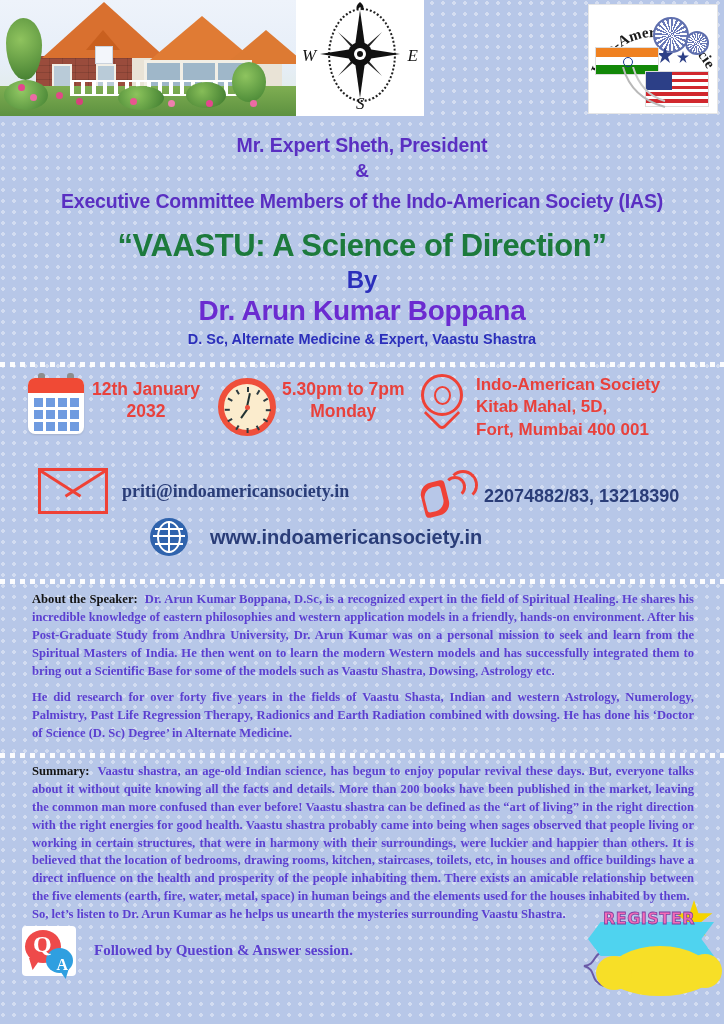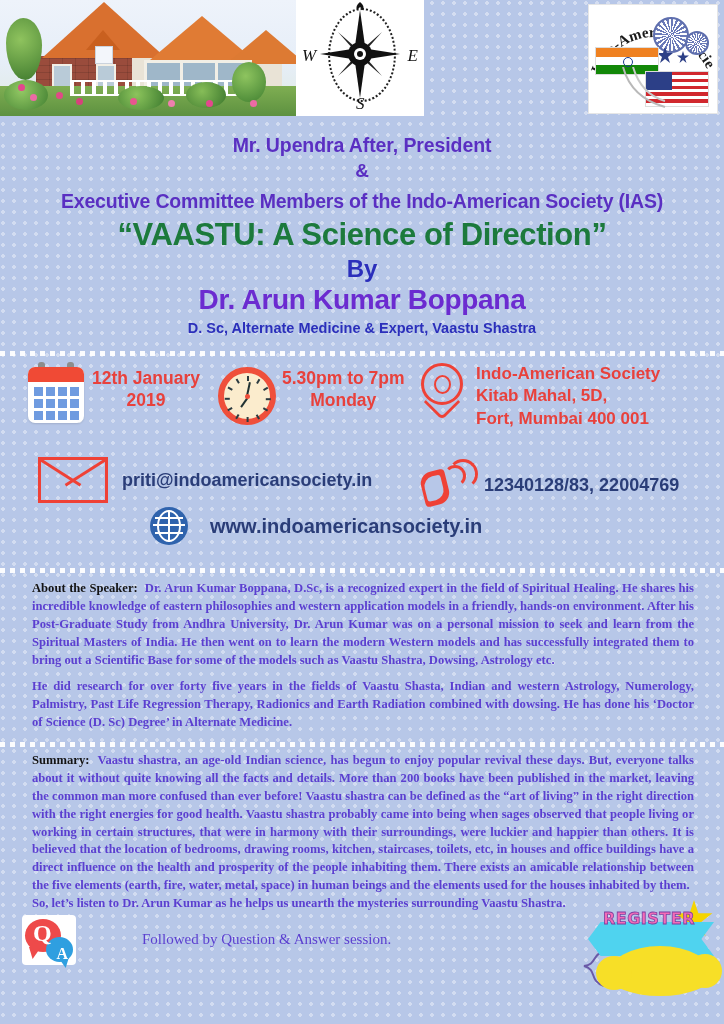--- a/index.html
+++ b/index.html
@@ -216,21 +216,21 @@
   }
   .inv-line2 {
     font-size: 19.5px; font-weight: bold; color: #5a2fc2;
     margin-top: 8px; letter-spacing: -0.2px;
   }
   .inv-line3 {
     font-size: 17px; font-weight: bold; color: #2b2fbb; margin-top: 10px;
   }
   .inv-title {
     font-size: 31px; font-weight: bold; color: #1c7a3c;
-    margin-top: 4px; letter-spacing: -0.4px;
+    margin-top: 15px; letter-spacing: -0.4px;
   }
   .inv-by {
     font-size: 24px; font-weight: bold; color: #2b2fbb; margin-top: 2px;
   }
   .inv-speaker {
     font-size: 28px; font-weight: bold; color: #6b2bd0;
     margin-top: 1px; letter-spacing: -0.3px;
   }
   .inv-cred {
     font-size: 14.5px; font-weight: bold; color: #2b2fbb; margin-top: 4px;
@@ -436,21 +436,21 @@
     font-family: "Liberation Serif", serif; font-weight: bold;
     font-size: 24px; color: #ffffff;
   }
   .qa-a {
     position: absolute; right: 8px; bottom: 2px;
     font-family: "Liberation Serif", serif; font-weight: bold;
     font-size: 16px; color: #ffffff;
   }
   .qa-text {
     font-family: "Liberation Serif", serif;
-    font-weight: normal; font-size: 15px; color: #5b3fd0; margin-left: 48px;
+    font-weight: bold; font-size: 15px; color: #5b3fd0;
   }
 
   
   .reg-badge {
     position: absolute;
     right: 6px; bottom: 26px;
     width: 138px; height: 96px;
   }
   .reg-star {
     position: absolute; right: 4px; top: -2px;
@@ -579,21 +579,21 @@
       <div class="flag-in"></div>
       <div class="flag-us"></div>
       <svg style="position:absolute;left:30px;top:62px;" width="48" height="44">
         <path d="M4,0 C10,22 24,34 46,40" stroke="#b9b9b9" stroke-width="2" fill="none"></path>
         <path d="M14,0 C20,20 32,30 46,34" stroke="#c9c9c9" stroke-width="2" fill="none"></path>
       </svg>
     </div>
   </div>
 
   <div class="invite">
-    <div class="inv-line1">Mr. Upendra After, President</div>
+    <div class="inv-line1">Mr. Expert Sheth, President</div>
     <div class="inv-amp">&amp;</div>
     <div class="inv-line2">Executive Committee Members of the Indo-American Society (IAS)</div>
     <div class="inv-title">“VAASTU: A Science of Direction”</div>
     <div class="inv-by">By</div>
     <div class="inv-speaker">Dr. Arun Kumar Boppana</div>
     <div class="inv-cred">D. Sc, Alternate Medicine &amp; Expert, Vaastu Shastra</div>
   </div>
 
   <div class="dots-div"></div>
 
@@ -614,21 +614,21 @@
           <div class="cal-cell"></div>
           <div class="cal-cell"></div>
           <div class="cal-cell"></div>
           <div class="cal-cell"></div>
           <div class="cal-cell"></div>
           <div class="cal-cell"></div>
         </div>
       </div>
       <div style="margin-left:8px;">
         <div class="det-text">12th January</div>
-        <div class="det-text" style="text-align:center;">2019</div>
+        <div class="det-text" style="text-align:center;">2032</div>
       </div>
     </div>
 
     <div class="det-item" style="left:218px; top:10px;">
       <div class="clock-icon">
         <div class="clk-tick" style="transform:rotate(0deg);"></div>
         <div class="clk-tick" style="transform:rotate(30deg);"></div>
         <div class="clk-tick" style="transform:rotate(60deg);"></div>
         <div class="clk-tick" style="transform:rotate(90deg);"></div>
         <div class="clk-tick" style="transform:rotate(120deg);"></div>
@@ -655,32 +655,32 @@
         <div class="pin-tip"></div>
         <div class="pin-hole"></div>
       </div>
       <div style="margin-left:10px;">
         <div class="det-text addr">Indo-American Society</div>
         <div class="det-text addr">Kitab Mahal, 5D,</div>
         <div class="det-text addr">Fort, Mumbai 400 001</div>
       </div>
     </div>
 
-    <div class="det-item" style="left:38px; top:100px; align-items:center;">
+    <div class="det-item" style="left:38px; top:100px; align-items:center;font-family:Liberation Serif, serif;">
       <div class="env-icon"></div>
       <div class="navy-text" style="margin-left:14px;">priti@indoamericansociety.in</div>
     </div>
 
     <div class="det-item" style="left:420px; top:100px; align-items:center;">
       <div class="phone-icon">
         <div class="ph-hand"></div>
         <div class="ph-wave" style="left:24px;top:8px;width:16px;height:16px;"></div>
         <div class="ph-wave" style="left:28px;top:2px;width:24px;height:24px;"></div>
       </div>
-      <div class="navy-text" style="margin-left:6px;">12340128/83, 22004769</div>
+      <div class="navy-text" style="margin-left:6px;">22074882/83, 13218390</div>
     </div>
 
     <div class="det-item" style="left:150px; top:150px; align-items:center;">
       <div class="globe-icon">
         <div class="globe-h" style="top:10px;"></div>
         <div class="globe-h" style="top:25px;"></div>
         <div class="globe-v"></div>
       </div>
       <div class="navy-text web" style="margin-left:22px;">www.indoamericansociety.in</div>
     </div>

